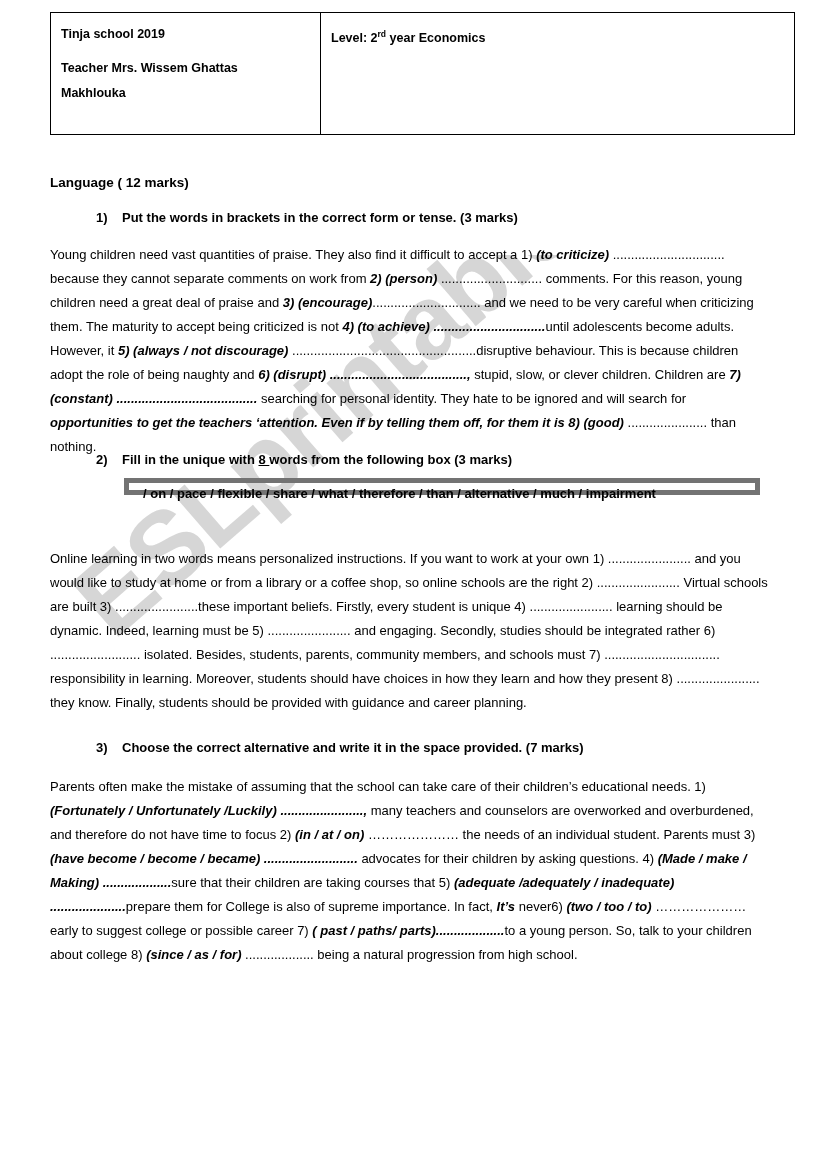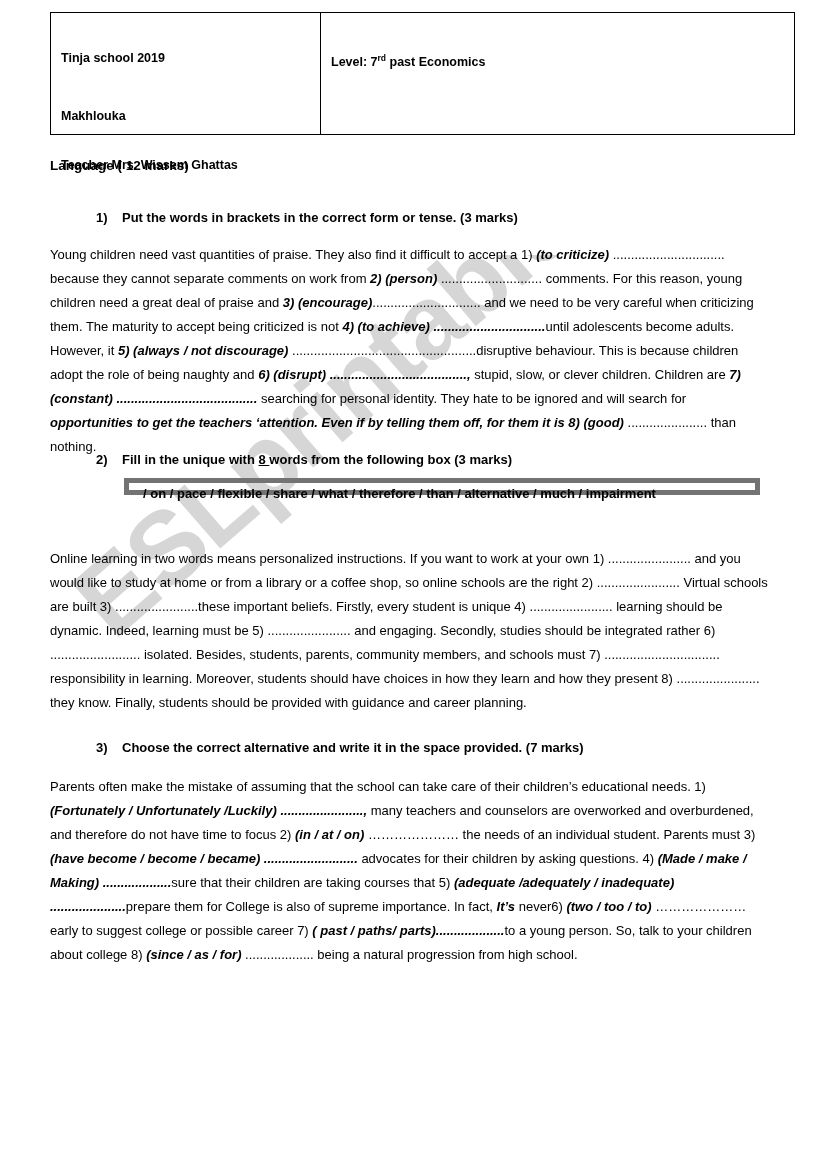--- a/index.html
+++ b/index.html
@@ -72,21 +72,21 @@
   #header-table .cell.c1 { width: 270px; border-right: 1px solid #000; }
   #header-table .cell.c2 {
     width: 275px;
     border-right: 1px solid #000;
     display: flex;
     align-items: flex-start;
     justify-content: center;
     padding-top: 46px;
   }
   #header-table .cell.c3 { flex: 1; }
-  #header-table .row-line { white-space: nowrap; margin-top: 24px; }
+  #header-table .row-line { white-space: nowrap; }
   #header-table .sp { height: 9px; }
   sup { font-size: 0.68em; vertical-align: super; }
 
   
   .section-title {
     position: absolute;
     left: 50px;
     font-size: 13.5px;
     font-weight: bold;
   }
@@ -133,29 +133,29 @@
   <div id="watermark">
     <div class="wm-text">ESLprintables.com</div>
   </div>
 
   <div id="content">
 
     <div id="header-table">
       <div class="cell c1">
         <div class="row-line">Tinja school  2019</div>
         <div class="sp"></div>
+        <div class="row-line">Teacher Mrs. Wissem Ghattas</div>
         <div class="row-line">Makhlouka</div>
-        <div class="row-line">Teacher Mrs. Wissem Ghattas</div>
       </div>
       <div class="cell c3">
-        <div class="row-line"><span>Level: 7</span><sup>rd</sup><span>  past Economics</span></div>
+        <div class="row-line"><span>Level: 2</span><sup>rd</sup><span>  year Economics</span></div>
       </div>
     </div>
 
-    <div class="section-title" style="top:158px">Language ( 12 marks)</div>
+    <div class="section-title" style="top:175px">Language ( 12 marks)</div>
 
     <div class="task-title" style="top:210px">
       <span class="num">1)</span><span>Put the words in brackets in the correct form or tense. (3 marks)</span>
     </div>
 
     <div class="para" id="para1" style="top:243px"><span>Young children need vast quantities of praise. They also find it difficult to accept a 1) </span><b>(to criticize)</b><span> ............................... because they cannot separate comments on work from </span><b>2) (person)</b><span> ............................ comments. For this reason, young children need a great deal of praise and </span><b>3) (encourage)</b><span>.............................. and we need to be very careful when criticizing them. The maturity to accept being criticized is not </span><b>4) (to achieve)</b><b> ...............................</b><span>until adolescents become adults.  However, it </span><b>5) (always / not discourage)</b><span> ...................................................</span><span>disruptive behaviour. This is because children adopt the role of being naughty and </span><b>6) (disrupt)</b><b> ......................................,</b><span> stupid, slow, or clever children. Children are </span><b>7) (constant)</b><b> .......................................</b><span> searching for personal identity. They hate to be ignored and will search for </span><b>opportunities to get the teachers ‘attention. Even if by telling them off, for them it is </b><b>8) (good)</b><span> ...................... than nothing.</span></div>
 
     <div class="task-title" style="top:452px">
       <span class="num">2)</span><span>Fill in the unique with </span><span class="u">8 </span><span>words from the following box (3 marks)</span>
     </div>

